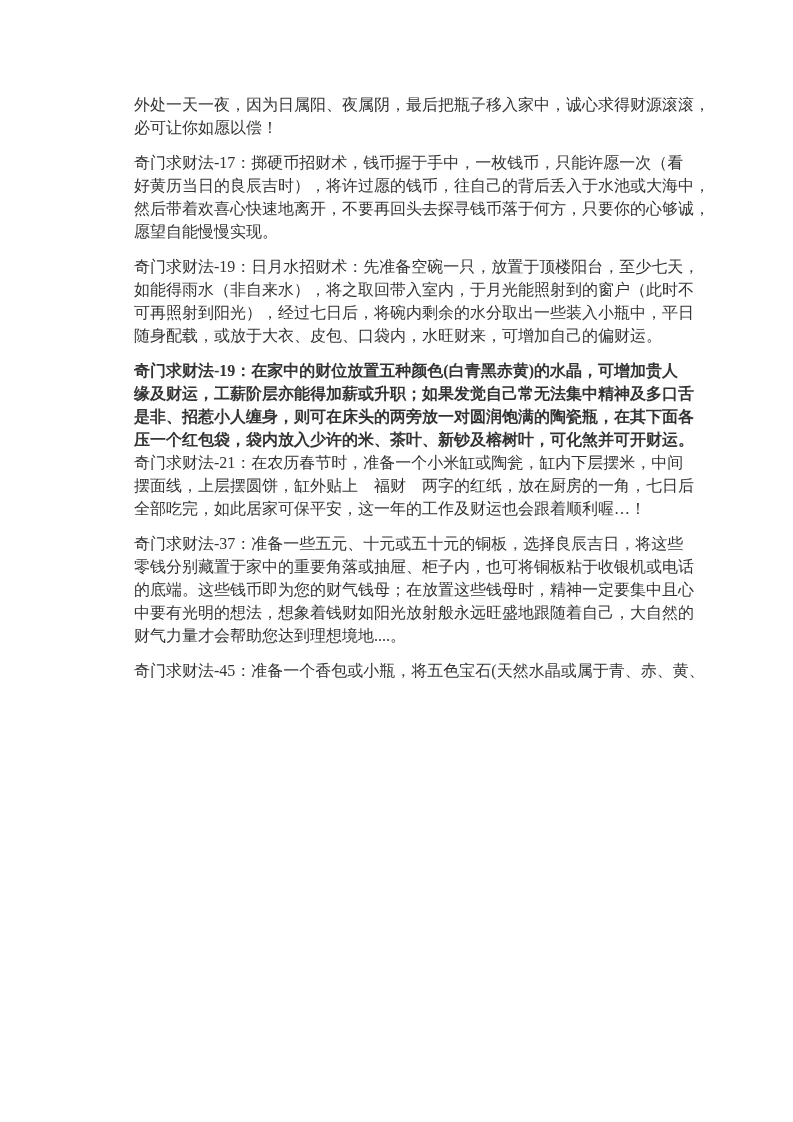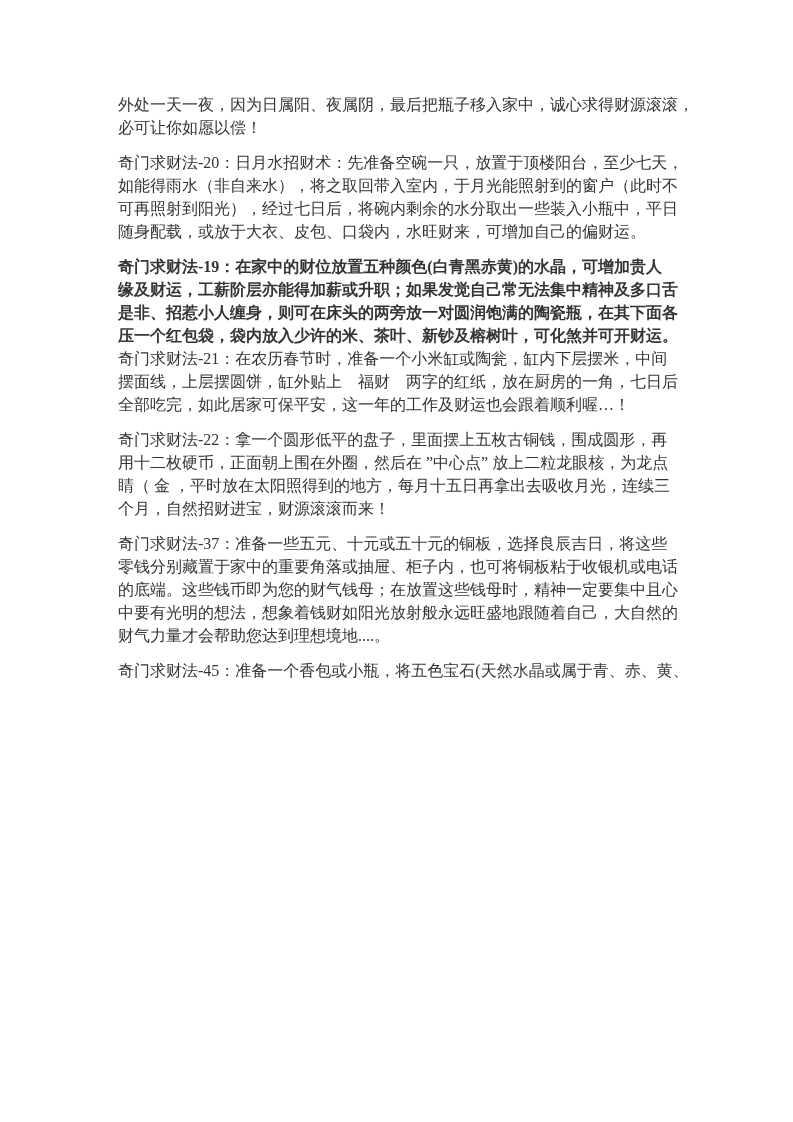--- a/index.html
+++ b/index.html
@@ -23,21 +23,21 @@
     background: #ffffff;
   }
   .doc-body {
     position: absolute;
     left: 118px;
     top: 93px;
     width: 662px;
     color: #343434;
   }
   .para {
-    margin: 0 0 12px 0;
+    margin: 0 0 12px 16px;
     font-size: 16px;
     line-height: 23px;
     white-space: pre-line;
     letter-spacing: 0;
     text-align: left;
     -webkit-font-smoothing: antialiased;
   }
   .para.joined {
     margin-bottom: 0;
     font-weight: bold;
@@ -46,35 +46,35 @@
     margin-bottom: 0;
   }
 </style>
 </head>
 <body>
 
 <div class="doc-page">
   <div class="doc-body">
     <p class="para">外处一天一夜，因为日属阳、夜属阴，最后把瓶子移入家中，诚心求得财源滚滚，
 必可让你如愿以偿！</p>
-    <p class="para">奇门求财法-20：日月水招财术：先准备空碗一只，放置于顶楼阳台，至少七天，
+    <p class="para">奇门求财法-17：掷硬币招财术，钱币握于手中，一枚钱币，只能许愿一次（看
+好黄历当日的良辰吉时），将许过愿的钱币，往自己的背后丢入于水池或大海中，
+然后带着欢喜心快速地离开，不要再回头去探寻钱币落于何方，只要你的心够诚，
+愿望自能慢慢实现。</p>
+    <p class="para">奇门求财法-19：日月水招财术：先准备空碗一只，放置于顶楼阳台，至少七天，
 如能得雨水（非自来水），将之取回带入室内，于月光能照射到的窗户（此时不
 可再照射到阳光），经过七日后，将碗内剩余的水分取出一些装入小瓶中，平日
 随身配载，或放于大衣、皮包、口袋内，水旺财来，可增加自己的偏财运。</p>
     <p class="para joined">奇门求财法-19：在家中的财位放置五种颜色(白青黑赤黄)的水晶，可增加贵人
 缘及财运，工薪阶层亦能得加薪或升职；如果发觉自己常无法集中精神及多口舌
 是非、招惹小人缠身，则可在床头的两旁放一对圆润饱满的陶瓷瓶，在其下面各
 压一个红包袋，袋内放入少许的米、茶叶、新钞及榕树叶，可化煞并可开财运。</p>
     <p class="para">奇门求财法-21：在农历春节时，准备一个小米缸或陶瓮，缸内下层摆米，中间
 摆面线，上层摆圆饼，缸外贴上　福财　两字的红纸，放在厨房的一角，七日后
 全部吃完，如此居家可保平安，这一年的工作及财运也会跟着顺利喔…！</p>
-    <p class="para">奇门求财法-22：拿一个圆形低平的盘子，里面摆上五枚古铜钱，围成圆形，再
-用十二枚硬币，正面朝上围在外圈，然后在 ”中心点” 放上二粒龙眼核，为龙点
-睛（ 金 ，平时放在太阳照得到的地方，每月十五日再拿出去吸收月光，连续三
-个月，自然招财进宝，财源滚滚而来！</p>
     <p class="para">奇门求财法-37：准备一些五元、十元或五十元的铜板，选择良辰吉日，将这些
 零钱分别藏置于家中的重要角落或抽屉、柜子内，也可将铜板粘于收银机或电话
 的底端。这些钱币即为您的财气钱母；在放置这些钱母时，精神一定要集中且心
 中要有光明的想法，想象着钱财如阳光放射般永远旺盛地跟随着自己，大自然的
 财气力量才会帮助您达到理想境地....。</p>
     <p class="para">奇门求财法-45：准备一个香包或小瓶，将五色宝石(天然水晶或属于青、赤、黄、</p>
   </div>
 </div>
 
 </body></html>

